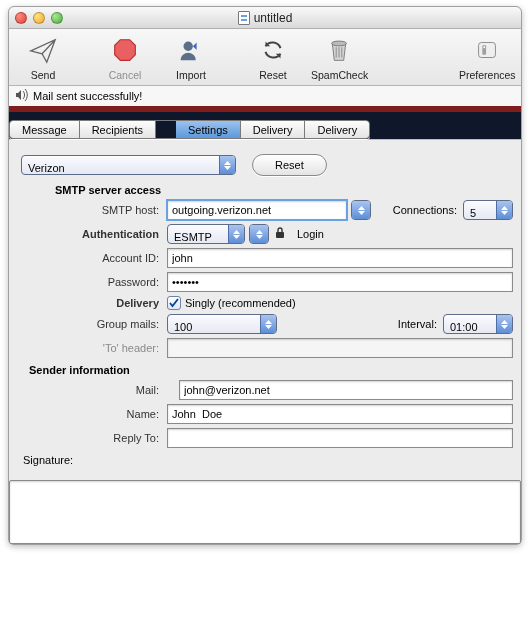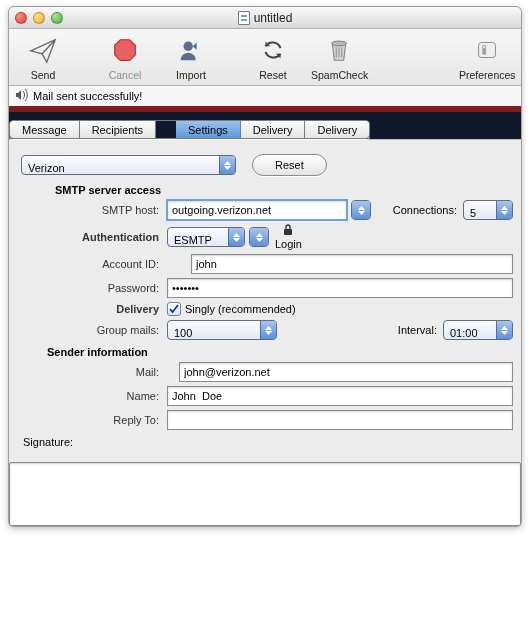--- a/index.html
+++ b/index.html
@@ -157,21 +157,21 @@
   .checkbox {
     width:14px; height:14px;
     border:1px solid #6d82a8;
     border-radius:3px;
     background:linear-gradient(#fdfeff,#dfe7f3);
     display:inline-flex; align-items:center; justify-content:center;
     margin-right:4px;
   }
   .checkbox svg { width:10px; height:10px; }
 
-  .lock-label { display:inline-flex; align-items:center; gap:0; margin-left:6px;flex-direction:column; }
+  .lock-label { display:inline-flex; align-items:center; gap:12px; margin-left:6px; }
 
   .sig-box {
     background:#fff;
     border:1px solid #8a8a8a;
     box-shadow: inset 0 1px 2px rgba(0,0,0,0.18);
     height:64px;
     margin:2px 0 0 0;
     border-radius:2px;
   }
 </style>
@@ -356,21 +356,21 @@
               <rect x="1" y="5" width="8" height="6" rx="1" fill="#333"></rect>
               <path d="M3 5V3a2 2 0 0 1 4 0v2" fill="none" stroke="#333" stroke-width="1.4"></path>
             </svg>
         </span>
         <span>Login</span>
       </span>
     </div>
 
     <div class="row">
       <div class="lbl">Account ID:</div>
-      <input class="text" style="flex: 1 1 0%; margin-left: 24px;" value="john">
+      <input class="text" style="flex: 1 1 0%;" value="john">
     </div>
 
     <div class="row">
       <div class="lbl">Password:</div>
       <input class="text" style="flex: 1 1 0%;" value="•••••••">
     </div>
 
     <div class="row">
       <div class="lbl bold">Delivery</div>
       <span class="checkbox">
@@ -402,22 +402,26 @@
           <svg viewBox="0 0 7 4">
               <path d="M0 4 L3.5 0 L7 4 Z"></path>
             </svg>
           <svg viewBox="0 0 7 4">
               <path d="M0 0 L3.5 4 L7 0 Z"></path>
             </svg>
         </span>
       </div>
     </div>
 
-
-    <div class="section-head" style="margin-left:30px;">Sender information</div>
+    <div class="row">
+      <div class="lbl" style="color:#8a8a8a;">'To' header:</div>
+      <input class="text" style="flex: 1 1 0%; background: rgb(245, 245, 245);" disabled="" value="">
+    </div>
+
+    <div class="section-head" style="margin-left:12px;">Sender information</div>
 
     <div class="row">
       <div class="lbl">Mail:</div>
       <input class="text" style="flex: 1 1 0%; margin-left: 12px;" value="john@verizon.net">
     </div>
 
     <div class="row">
       <div class="lbl">Name:</div>
       <input class="text" style="flex: 1 1 0%;" value="John  Doe">
     </div>

